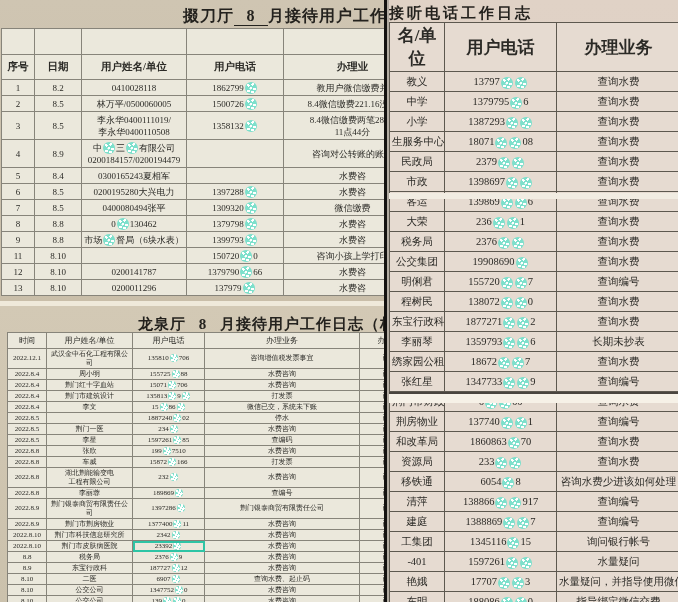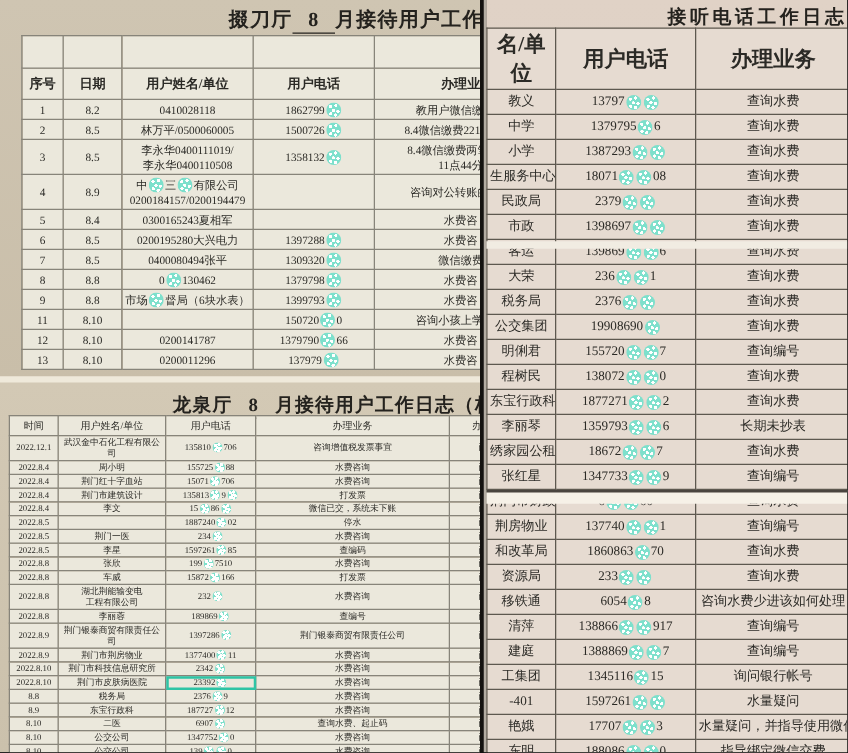--- a/index.html
+++ b/index.html
@@ -8,27 +8,27 @@
   .photo{position:absolute;overflow:hidden;}
   .photo-left-top{left:0;top:0;width:384px;height:303px;background:linear-gradient(180deg,#cfc5b2,#c9bea9);}
   .photo-left-bottom{left:0;top:306px;width:384px;height:296px;background:linear-gradient(180deg,#d3c9b5,#cbc1ac);}
   .photo-right{left:387px;top:0;width:291px;height:602px;background:linear-gradient(180deg,#e0d2c6,#d9cbbe);border-left:2px solid #b3aca2;box-sizing:border-box;}
   .seam-left{position:absolute;left:0;top:301px;width:384px;height:6px;background:#efe9da;}
   .seam-r1{position:absolute;left:0;top:193px;width:100%;height:6px;background:#f1ece2;}
   .seam-r2{position:absolute;left:0;top:392px;width:100%;height:9px;background:#f6f1e7;border-top:2px solid #4a453f;}
   .doc-title{position:absolute;white-space:nowrap;font-weight:bold;color:#24221e;}
   .t1-title{top:6px;left:183px;font-size:16px;letter-spacing:1px;}
   .t2-title{top:9px;left:138px;font-size:15px;letter-spacing:1px;}
-  .t3-title{top:4px;left:0;width:100%;text-align:right;font-size:15px;letter-spacing:3px;}
+  .t3-title{top:4px;left:0;width:100%;text-align:left;font-size:15px;letter-spacing:3px;}
   .month{display:inline-block;min-width:34px;text-align:center;border-bottom:1.5px solid #24221e;}
   table{border-collapse:collapse;table-layout:fixed;position:absolute;}
   td,th{border:1px solid #87847a;background:#ebe8dc;overflow:hidden;white-space:pre-line;
         font-weight:normal;vertical-align:middle;text-align:center;}
   
-  .t1{left:17px;top:28px;width:420px;font-size:9px;}
+  .t1{left:1px;top:28px;width:420px;font-size:9px;}
   .t1 th{font-weight:bold;font-size:10.5px;height:22px;}
   .t1 tr.pre td{height:22px;}
   .t1 td{padding:1.5px 2px;line-height:12px;}
   .t1 td:nth-child(5){text-align:center;}
   
   .t2{left:7px;top:26px;width:412px;font-size:7px;}
   .t2 th{font-weight:normal;font-size:8px;height:13px;}
   .t2 td{padding:0.5px 2px;line-height:9px;}
   .t2 .flower{width:8px;height:8px;margin:-1px 1px;}
   

